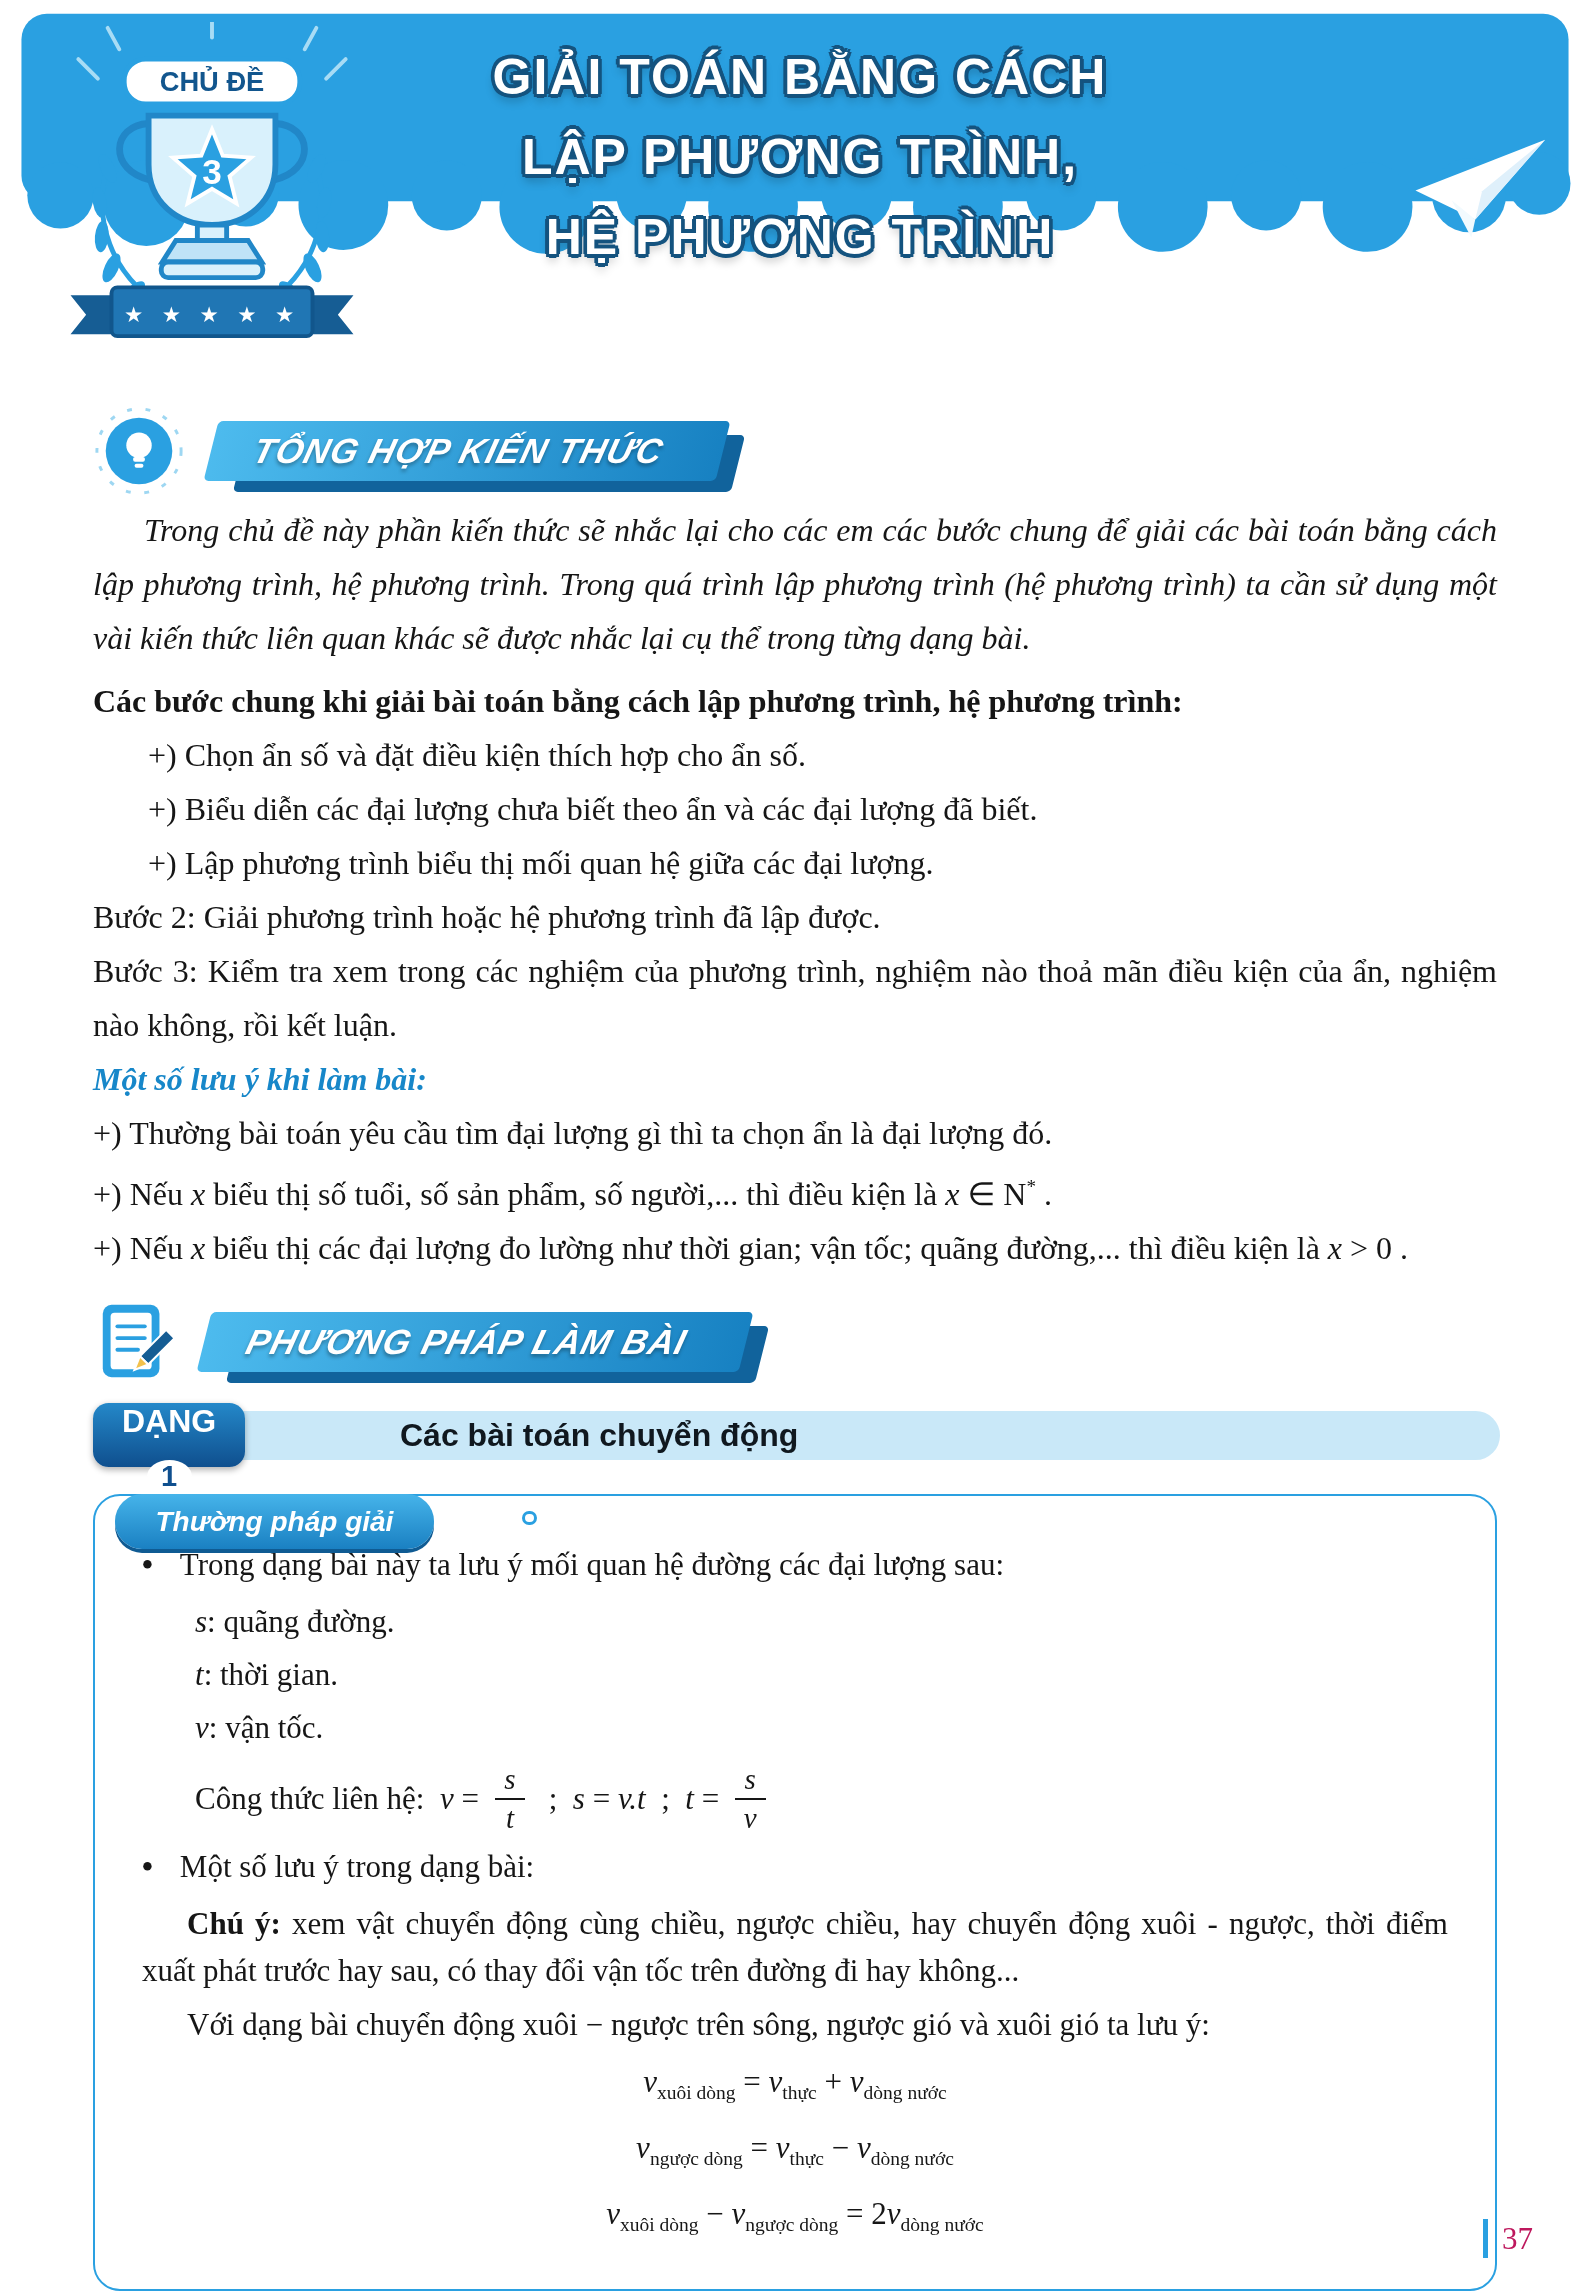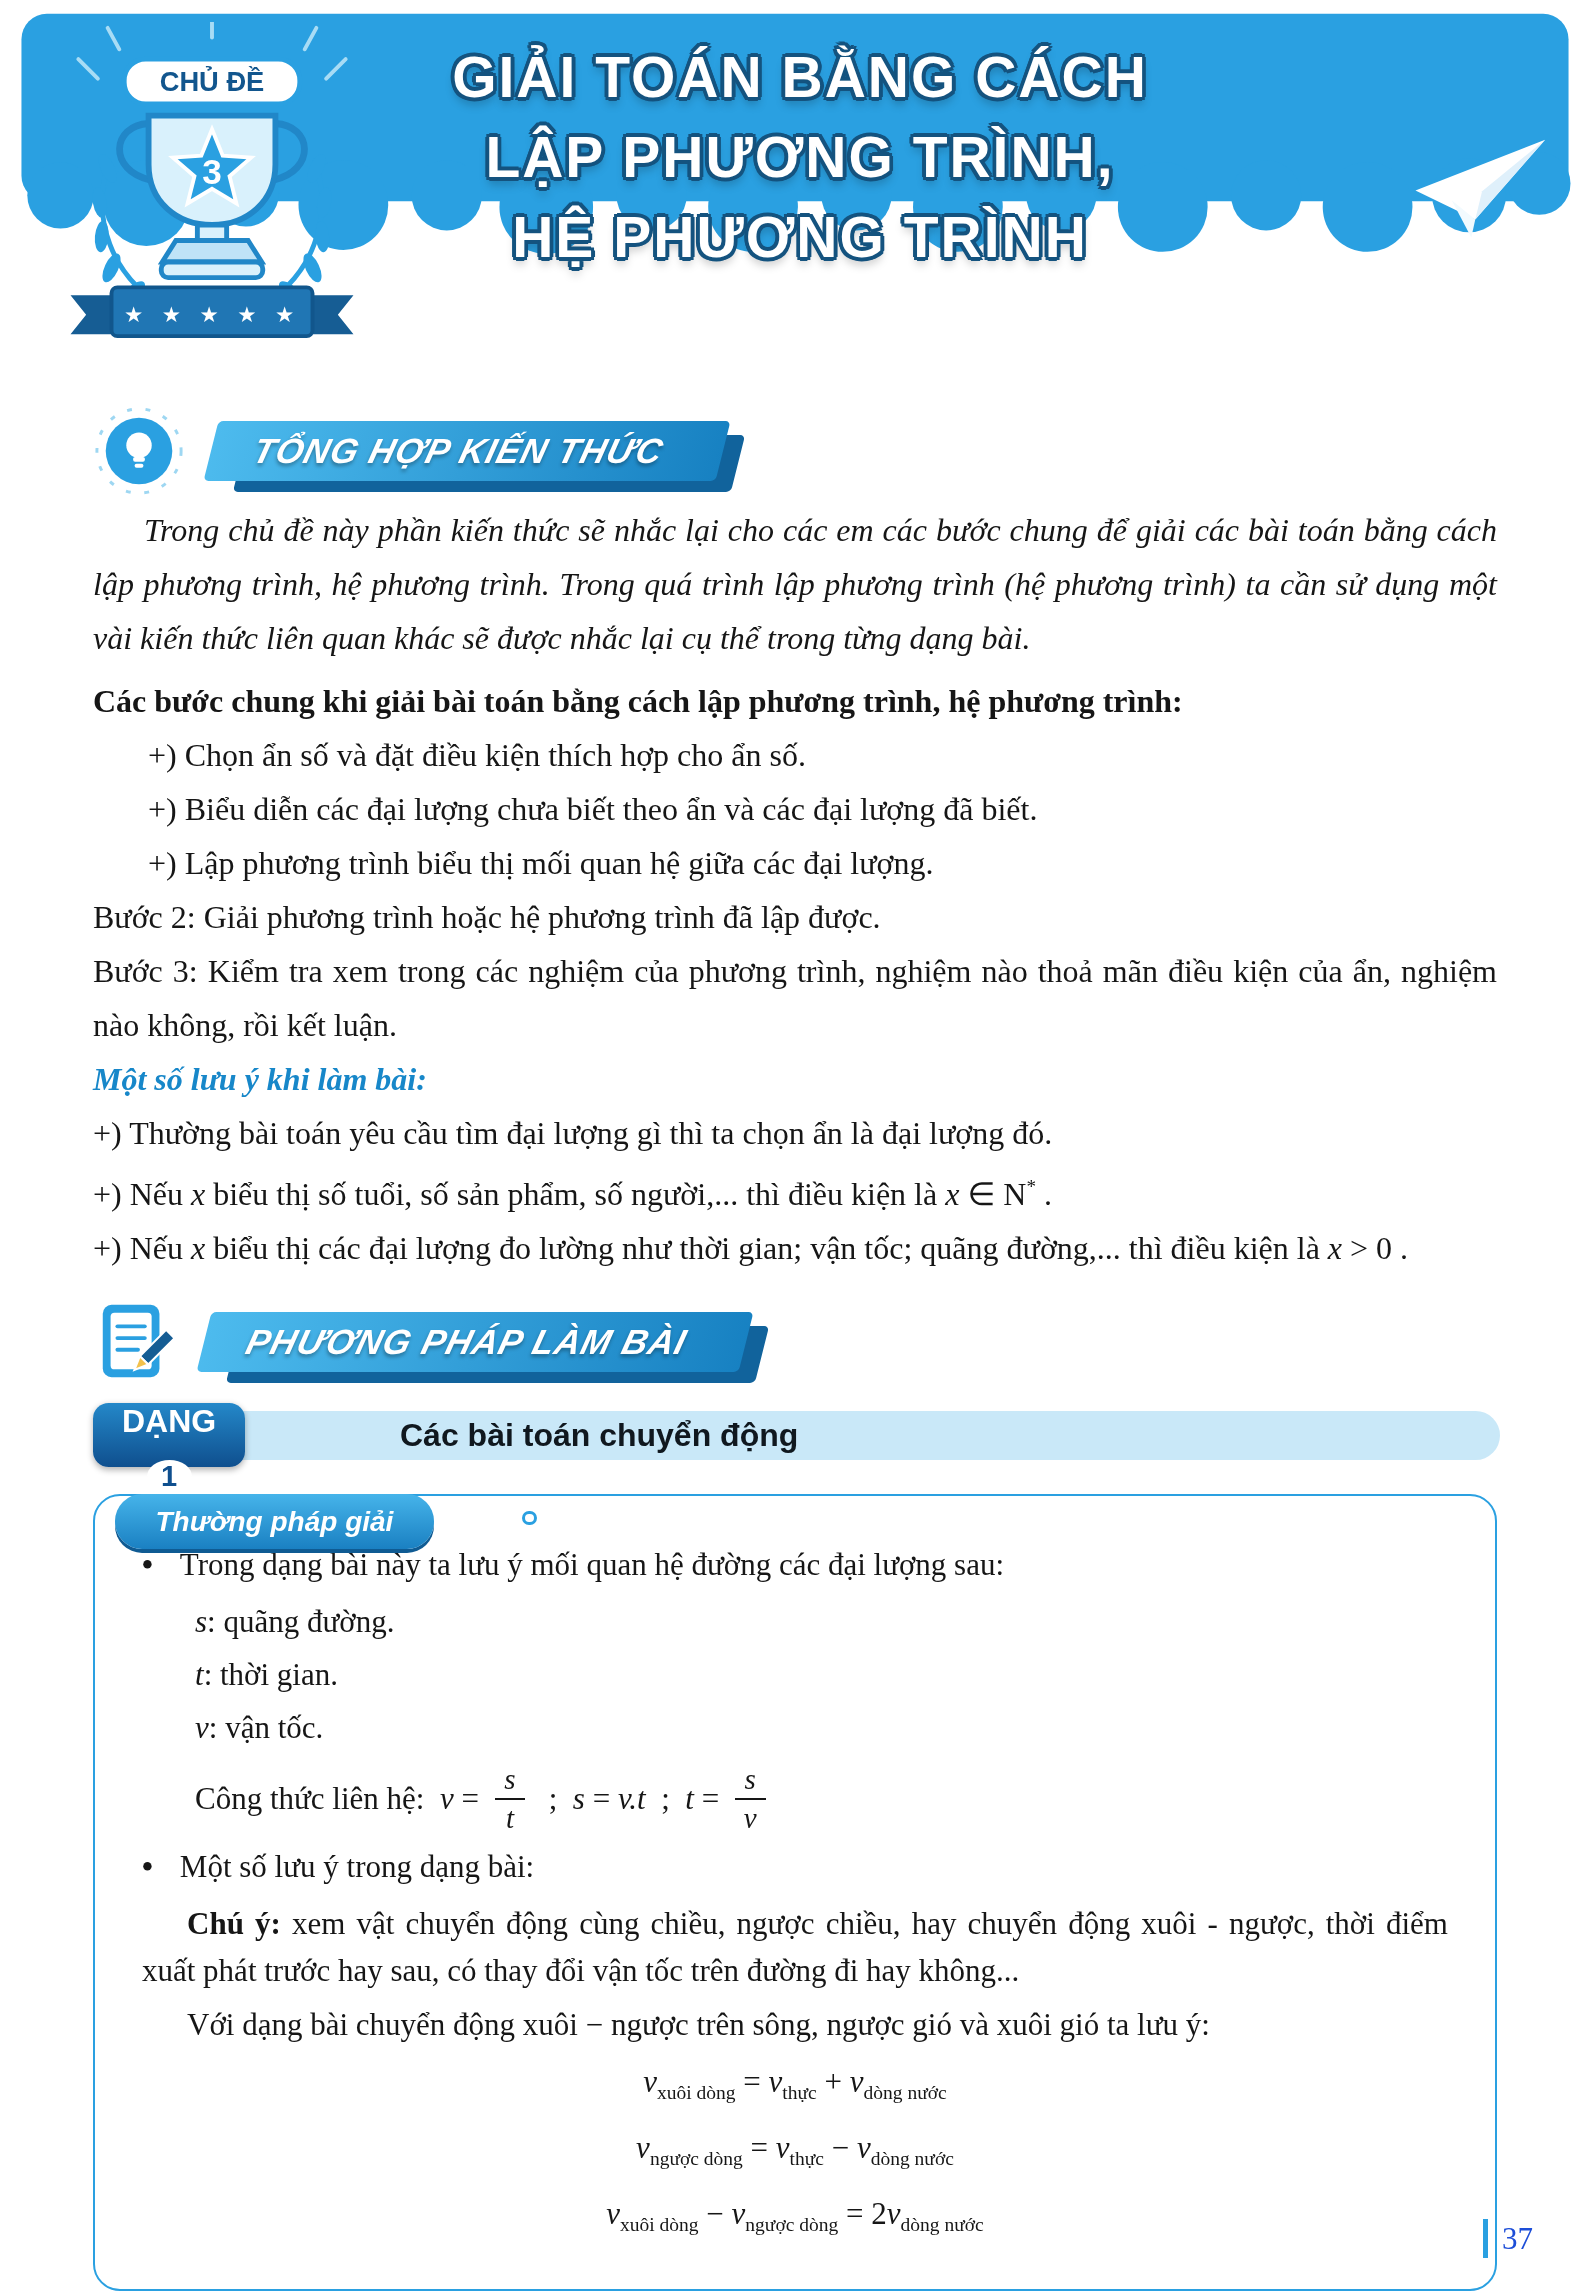--- a/index.html
+++ b/index.html
@@ -6,21 +6,21 @@
   html,body { background:#fff; }
   body { width:1590px; height:2297px; position:relative; overflow:hidden;
          font-family:"Liberation Serif", serif; color:#161616; }
 
   
   .header-bg { position:absolute; top:0; left:0; z-index:1; }
   .trophy { position:absolute; left:51px; top:21.5px; z-index:4; }
   .plane { position:absolute; left:1412px; top:142px; z-index:3; transform:rotate(-6deg); }
 
   .header-title { position:absolute; left:410px; top:37px; width:780px; text-align:center; z-index:3; }
-  .title-line { font-family:"Liberation Sans", sans-serif; font-weight:bold; font-size:57px;
+  .title-line { font-family:"Liberation Sans", sans-serif; font-weight:bold; font-size:50px;
                 line-height:80px; letter-spacing:2px; color:#ffffff;
                 text-shadow:-2.9px -2.9px 0 #14537f, 2.9px -2.9px 0 #14537f, -2.9px 2.9px 0 #14537f,
                             2.9px 2.9px 0 #14537f, 0 -3.9px 0 #14537f, 0 3.9px 0 #14537f,
                             -3.9px 0 0 #14537f, 3.9px 0 0 #14537f, 0 6.8px 9.8px rgba(0,0,0,.25); }
 
   
   .content { position:absolute; top:417px; left:0; width:1590px; padding:0 93px; z-index:2; }
   .content p { font-size:32px; line-height:54px; }
 
   .section-row { display:flex; align-items:center; height:68px; }
@@ -80,21 +80,21 @@
   .box-note2 { text-indent:45px; margin-top:7.8px; }
   .formula-block { margin-top:9.8px; }
   .formula-line { text-align:center; margin:7.8px 0; font-size:31px; line-height:49px; }
   .formula-line i { font-style:italic; }
   .formula-line span { white-space:pre; }
   .formula-line sub { font-size:19.5px; font-style:normal; }
 
   
   .page-num { position:absolute; right:57px; bottom:39px; display:flex; align-items:center; z-index:2; }
   .page-num-bar { width:4.9px; height:39px; background:#2aa0e1; margin-right:13.7px; }
-  .page-num-text { font-size:31px; color:#1d4ed8; }
+  .page-num-text { font-size:31px; color:#be185d; }
 </style>
 </head>
 <body>
 
 <svg class="header-bg" width="1590" height="293" viewBox="0 0 1630 300">
   <g fill="#2aa0e1">
     <rect x="22" y="14" width="1586" height="192" rx="26"></rect>
     <circle cx="62" cy="200" r="34"></circle>
       <circle cx="150" cy="208" r="44"></circle>
     <circle cx="252" cy="198" r="34"></circle>

